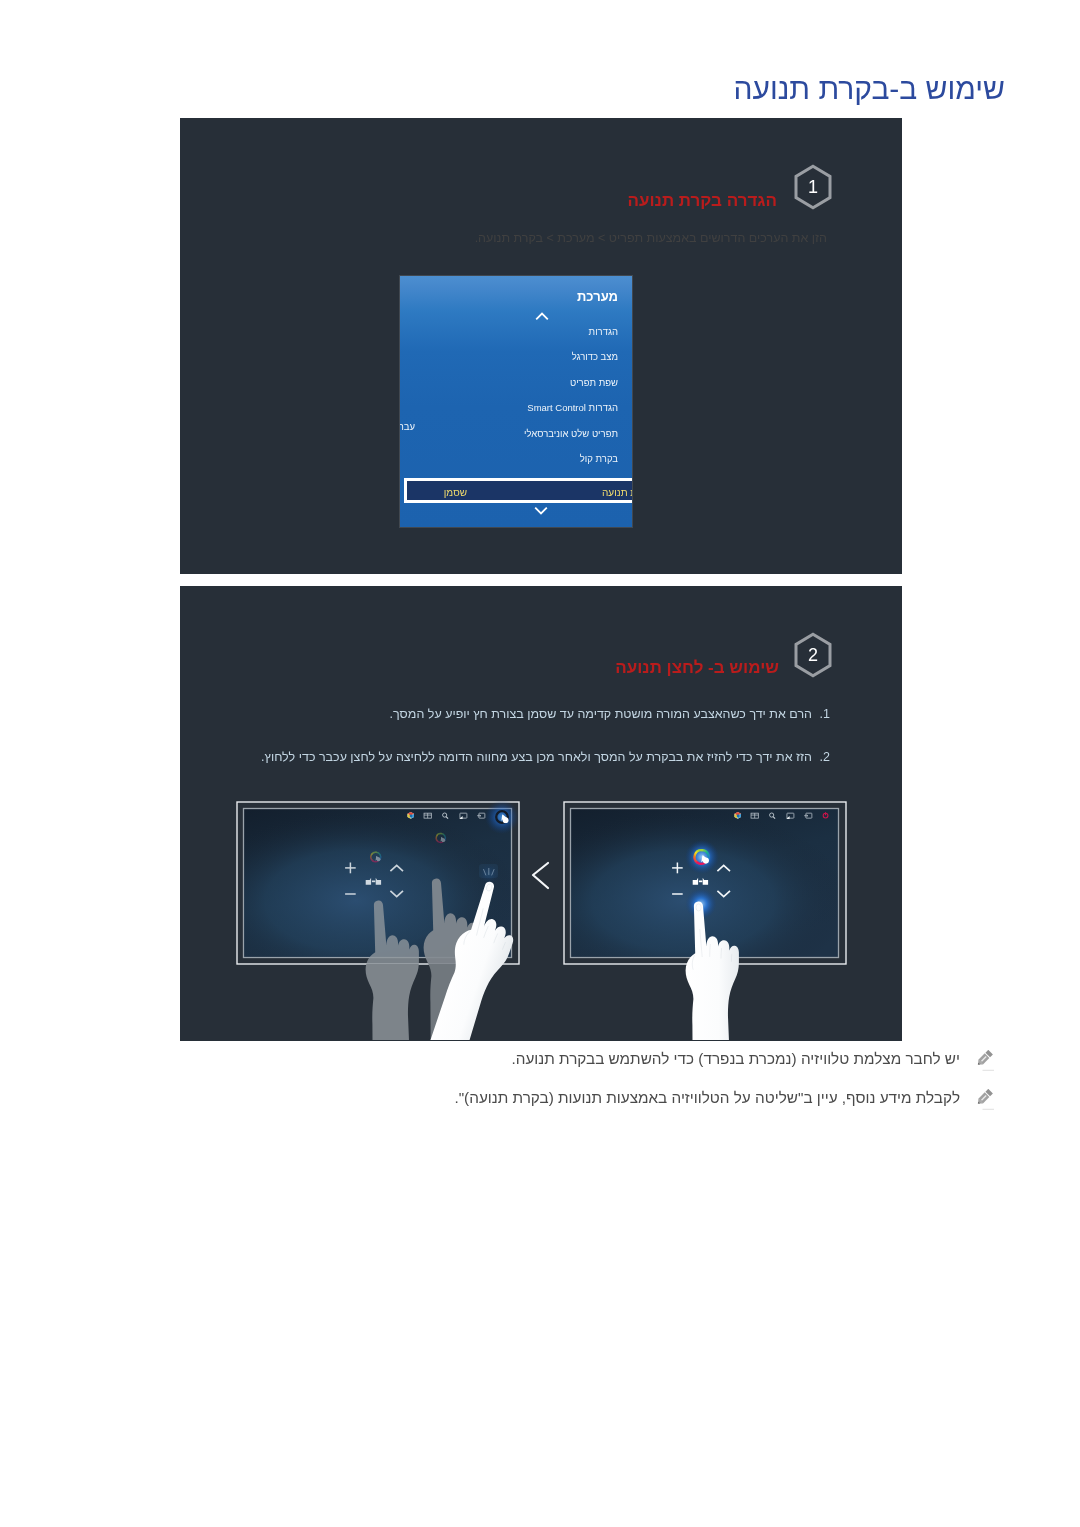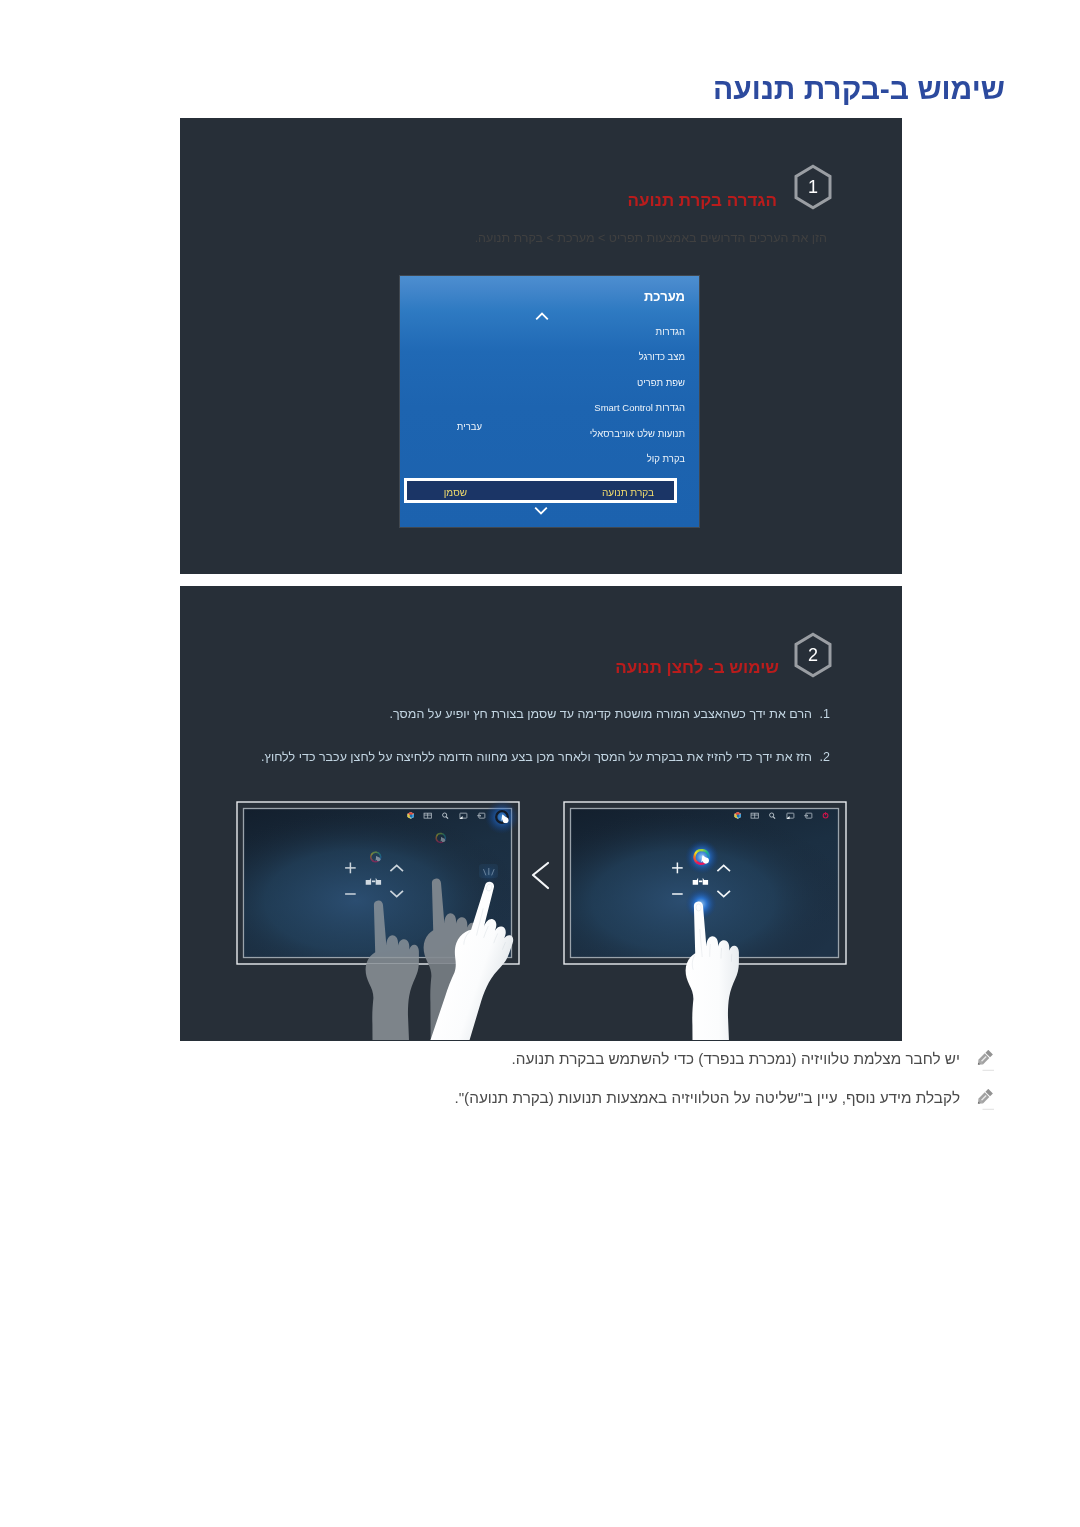--- a/index.html
+++ b/index.html
@@ -2,21 +2,21 @@
 <html lang="he" dir="rtl"><head>
 <meta charset="utf-8">
 <title>page</title>
 <style>
   html,body{margin:0;padding:0;background:#ffffff;}
   body{width:1080px;height:1527px;position:relative;overflow:hidden;
        font-family:"Liberation Sans", sans-serif;-webkit-font-smoothing:antialiased;}
   .page{position:absolute;left:0;top:0;width:1080px;height:1527px;overflow:hidden;}
 
   
-  .page-title{position:absolute;right:75px;top:74px;font-size:30px;font-weight:bold;
+  .page-title{position:absolute;right:75px;top:74px;font-size:30px;font-weight:normal;
     color:#2c4a9e;white-space:nowrap;line-height:1;}
 
   
   .panel{position:absolute;background:#272f38;}
   #panel1{left:180px;top:118px;width:722px;height:456px;}
   #panel2{left:180px;top:586px;width:722px;height:455px;}
 
   
   .step-title{position:absolute;color:#b91c1c;font-size:17px;font-weight:bold;white-space:nowrap;
      line-height:17px;}
@@ -29,21 +29,21 @@
   .step-sub{position:absolute;color:#404040;font-size:12.5px;white-space:nowrap;line-height:1;}
 
   
   .olist{position:absolute;left:0;top:0;width:1080px;height:1px;color:#c3d6e3;font-size:12.5px;}
   .olist .li{position:absolute;right:250px;display:flex;flex-direction:row;
      justify-content:flex-start;align-items:baseline;line-height:12.5px;white-space:nowrap;}
   .olist .num{flex:none;width:18px;text-align:right;direction:rtl;unicode-bidi:isolate;}
   .olist .txt{white-space:nowrap;}
 
   
-  .tvmenu{position:absolute;left:400px;top:276px;width:299px;height:251px;
+  .tvmenu{position:absolute;left:400px;top:276px;width:232px;height:251px;
      background:linear-gradient(180deg,#4c8fd0 0%,#4688cc 4%,#2e7ac2 14%,#2069b5 30%,#1d64b0 52%,#1c62ae 100%);
      box-shadow:0 0 0 1px rgba(255,255,255,0.12);overflow:hidden;}
   .tvmenu-title{position:absolute;right:14px;top:14px;font-size:13px;font-weight:bold;color:#ffffff;
      white-space:nowrap;line-height:13px;}
   .tvmenu .chev-up{position:absolute;left:135px;top:36px;width:14px;height:9px;}
   .tvmenu .chev-dn{position:absolute;left:134px;top:230px;width:14px;height:9px;}
   .mrow{position:absolute;right:0;left:0;height:12px;font-size:9.5px;color:#eef4fa;line-height:12px;}
   .mrow .ml{position:absolute;right:14px;white-space:nowrap;padding-left:8px;}
   .mrow .mv{position:absolute;right:217px;white-space:nowrap;margin-top:44px;}
   .mrow-sel{position:absolute;left:4px;top:202px;width:273px;height:25px;
@@ -90,21 +90,21 @@
       </div>
       <div class="mrow" style="top:101px">
         <span class="ml">שפת תפריט</span>
         <span class="mv">עברית</span>
       </div>
       <div class="mrow" style="top:126px">
         <span class="ml">הגדרות Smart Control</span>
         <span class="mv"></span>
       </div>
       <div class="mrow" style="top:152px">
-        <span class="ml">תנועות שלט אוניברסאלי</span>
+        <span class="ml">תפריט שלט אוניברסאלי</span>
         <span class="mv"></span>
       </div>
       <div class="mrow" style="top:177px">
         <span class="ml">בקרת קול</span>
         <span class="mv"></span>
       </div>
     </div>
     <div class="mrow-sel">
       <span class="ml">בקרת תנועה</span>
       <span class="mv">שסמן</span>

